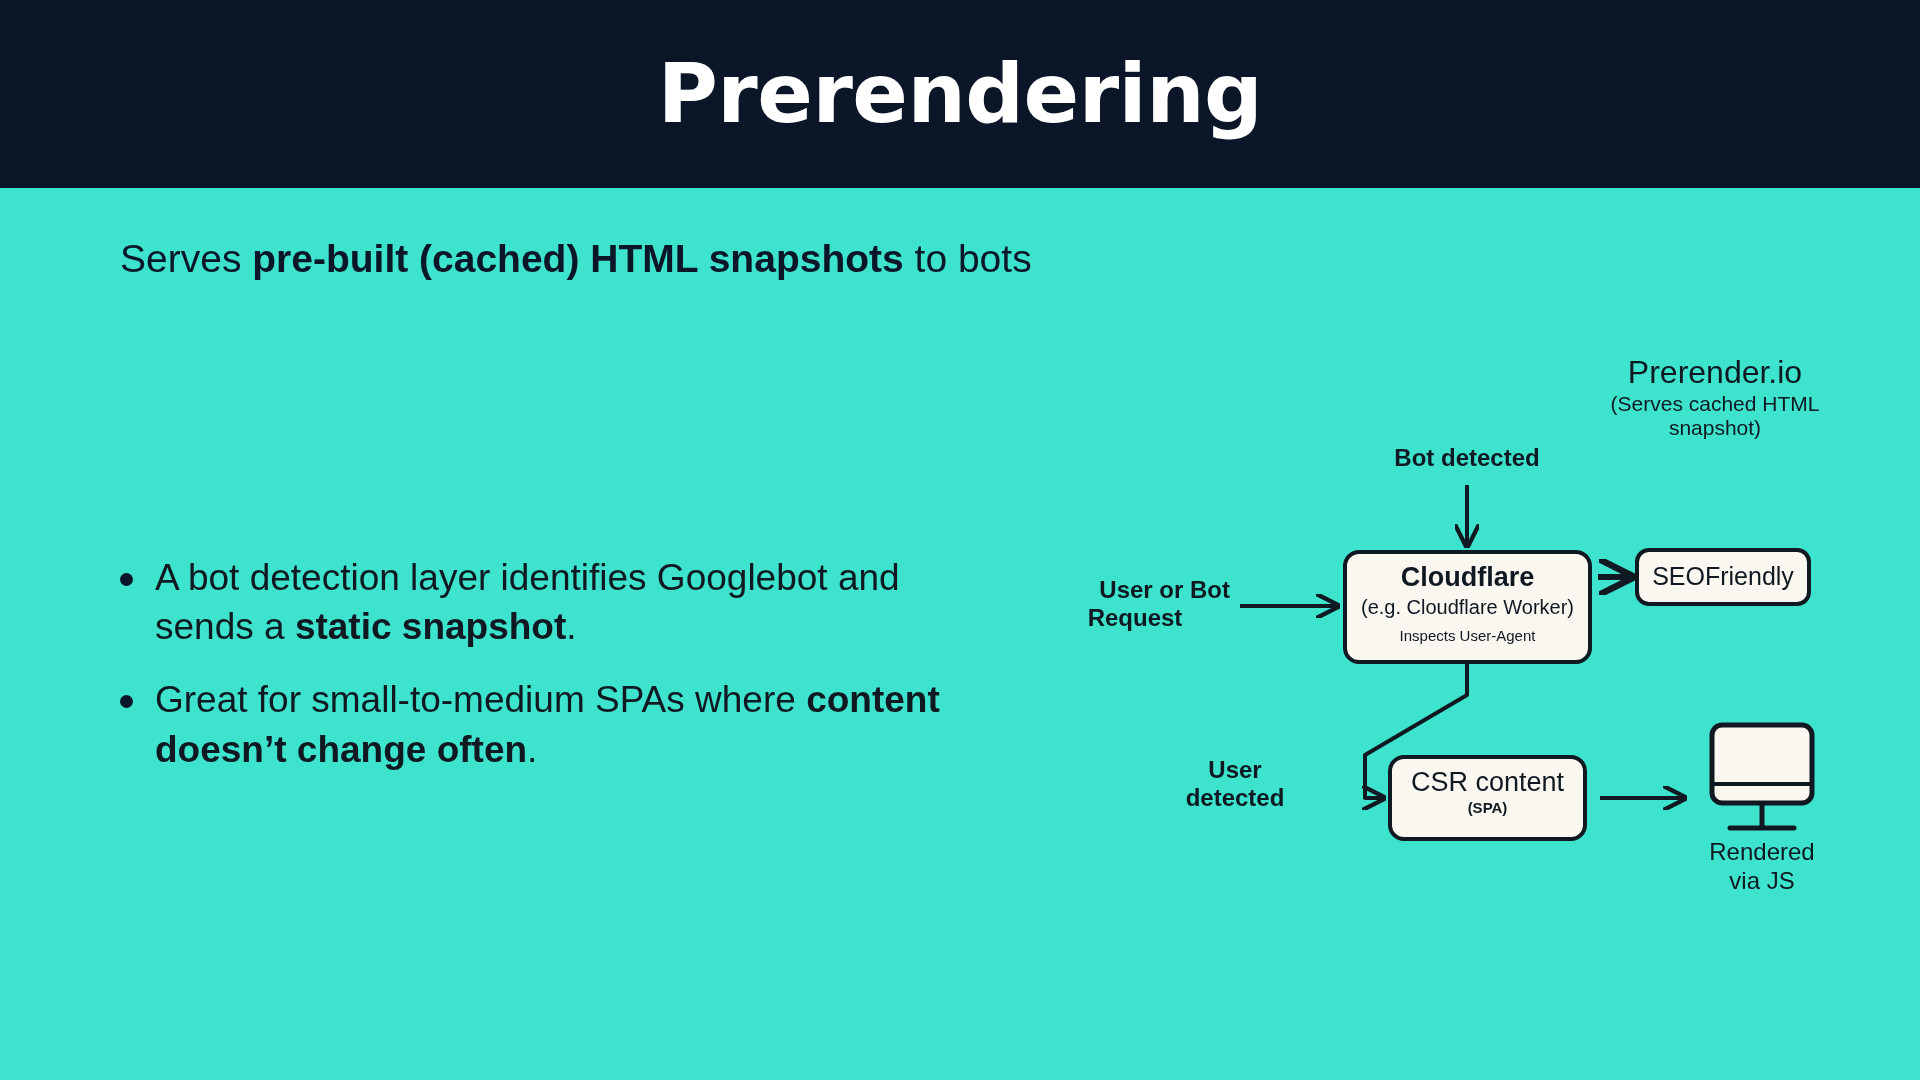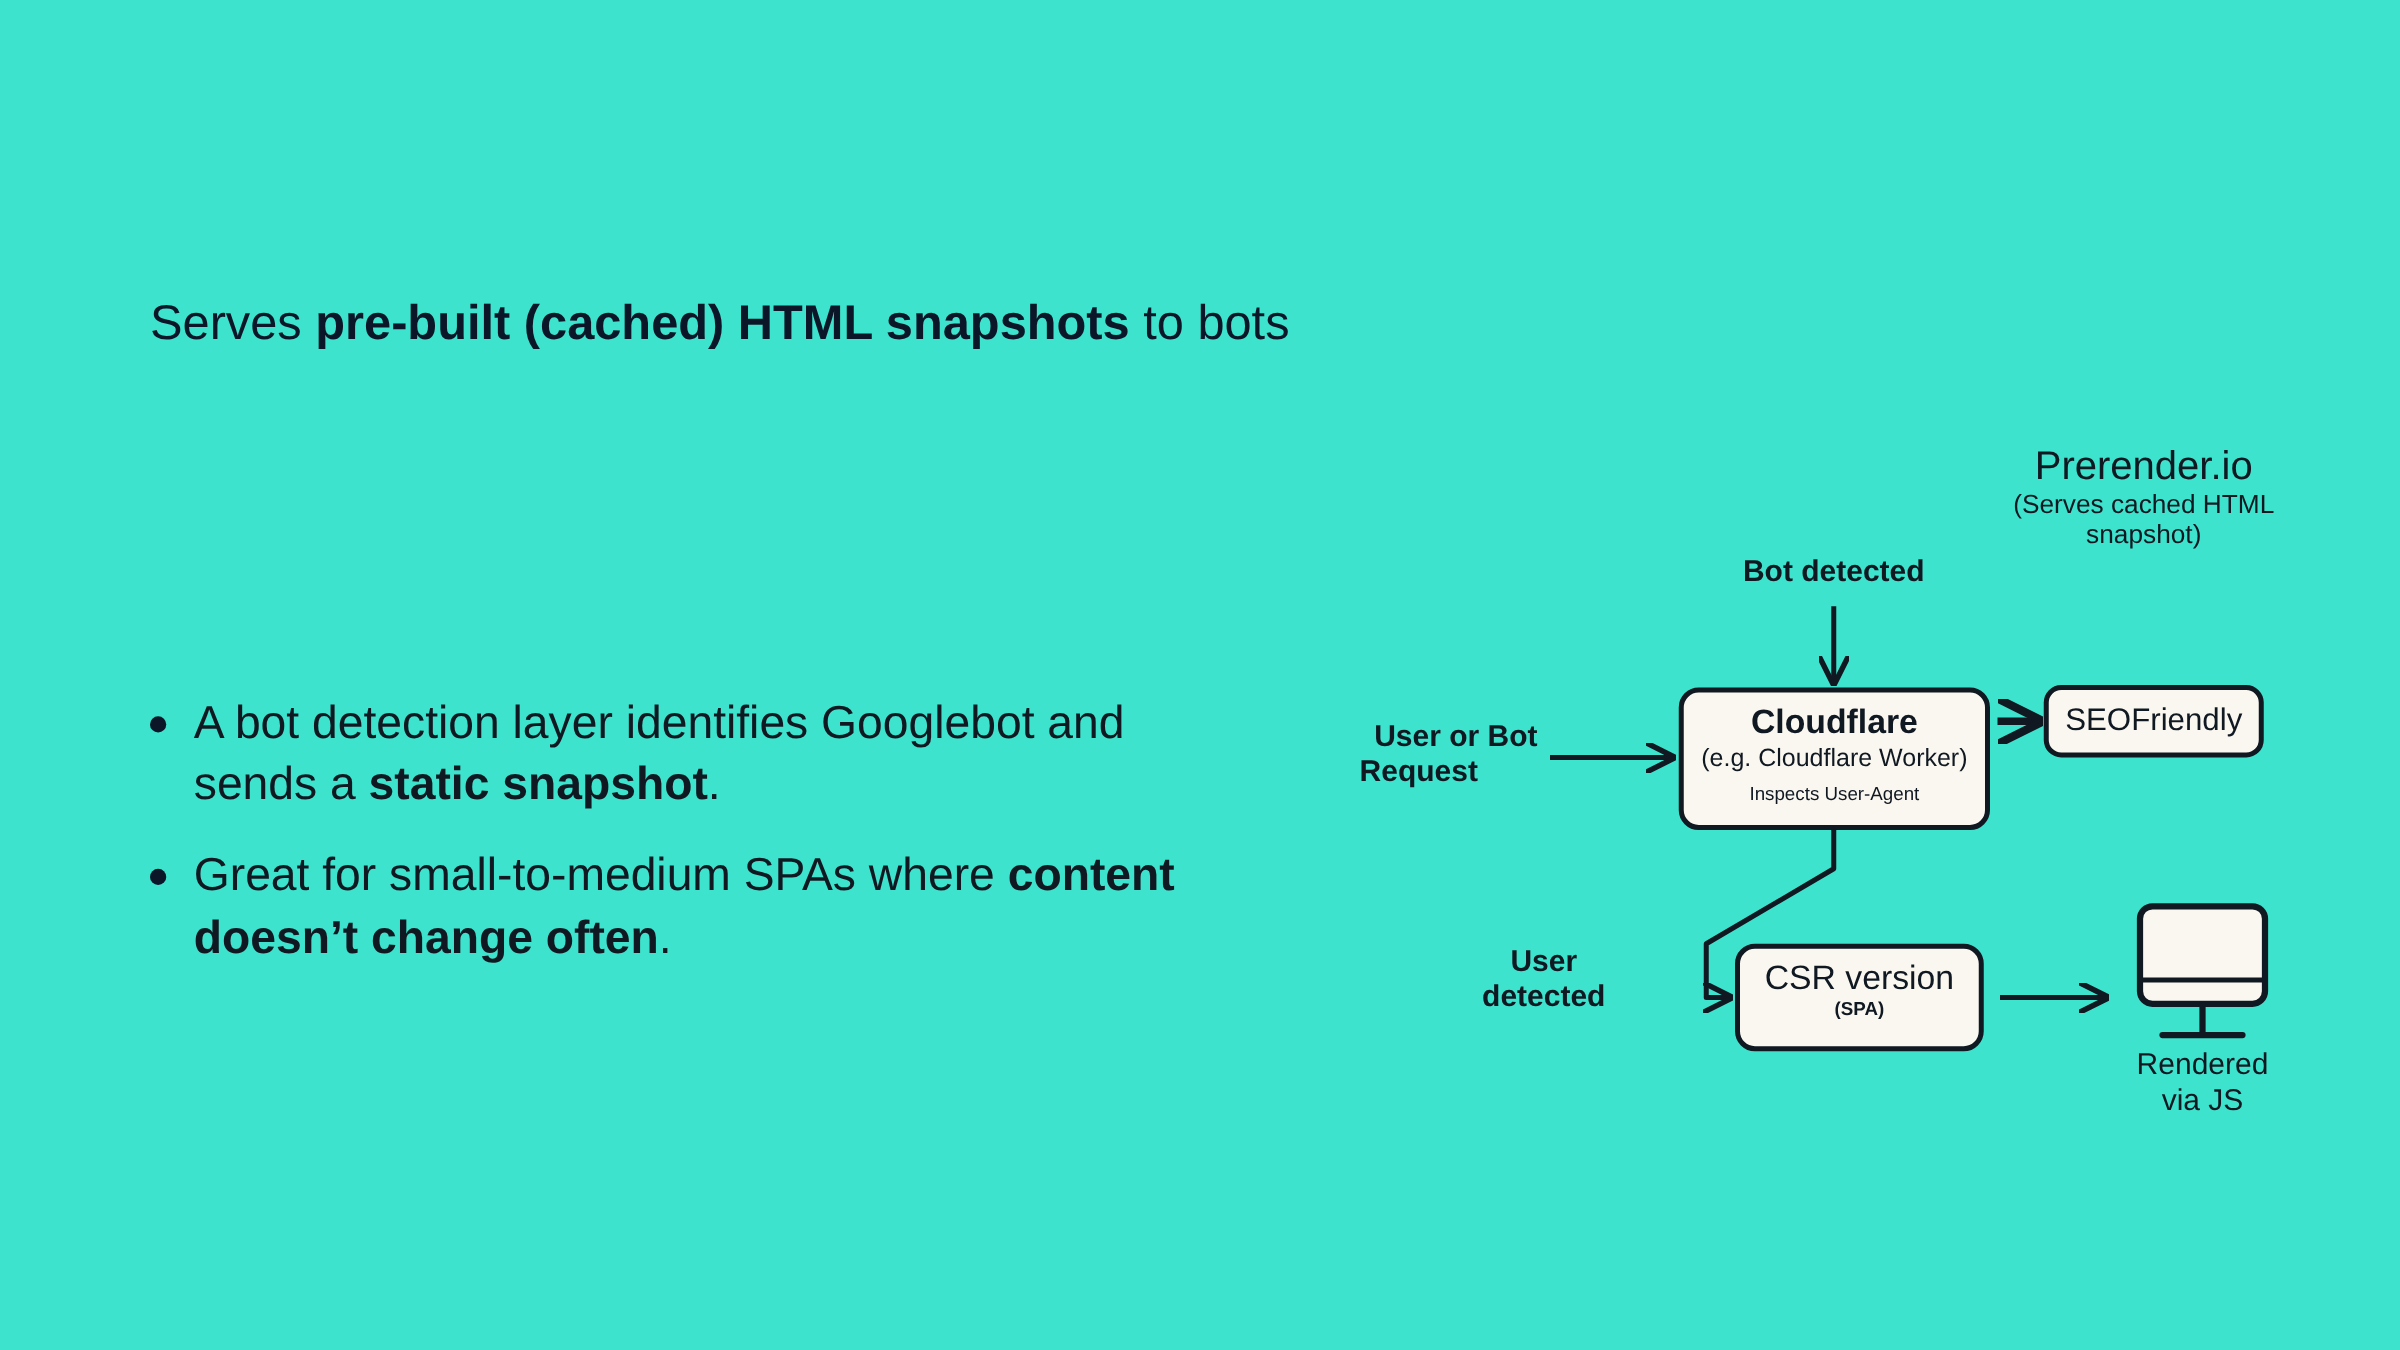--- a/index.html
+++ b/index.html
@@ -123,20 +123,23 @@
   .lbl-plain { font-size: 24px; text-align: center; line-height: 1.2; color:#101822; }
 
   .brand-title { font-size: 32px; text-align: center; line-height: 1.1; color:#101822; }
   .brand-sub   { font-size: 21px; text-align: center; line-height: 1.15; color:#101822; }
 </style>
 </head>
 <body>
 
 <div class="slide">
 
+  <div class="header-bar">
+    <div class="slide-title">Prerendering</div>
+  </div>
 
   <div class="subtitle"><span>Serves </span><b>pre-built (cached) HTML snapshots</b><span> to bots</span></div>
 
   <div class="bullets">
 
     <div class="bullet-row">
       <span class="bullet-dot"></span>
       <div class="bullet-text"><span>A bot detection layer identifies Googlebot and sends a </span><b>static snapshot</b><span>.</span></div>
     </div>
 
@@ -191,21 +194,21 @@
 
     <div class="dg-box-text mw-title" style="left:325px; top:153px; width:245px;">Cloudflare</div>
     <div class="dg-box-text mw-sub" style="left:325px; top:186px; width:245px;">(e.g. Cloudflare Worker)</div>
     <div class="dg-box-text mw-sub2" style="left:325px; top:217px; width:245px;">Inspects User-Agent</div>
 
     <div class="dg-box-text seo-label" style="left:617px; top:152px; width:172px;">SEOFriendly</div>
 
     <div class="dg-box-text lbl-bold" style="left:130px; top:346px; width:170px;">User</div>
     <div class="dg-box-text lbl-bold" style="left:130px; top:374px; width:170px;">detected</div>
 
-    <div class="dg-box-text csr-title" style="left:370px; top:358px; width:195px;">CSR version</div>
+    <div class="dg-box-text csr-title" style="left:370px; top:358px; width:195px;">CSR content</div>
     <div class="dg-box-text csr-sub" style="left:370px; top:390px; width:195px;">(SPA)</div>
 
     <div class="dg-box-text lbl-plain" style="left:652px; top:428px; width:180px;">Rendered</div>
     <div class="dg-box-text lbl-plain" style="left:652px; top:457px; width:180px;">via JS</div>
 
   </div>
 
 </div>
 
 </body></html>

